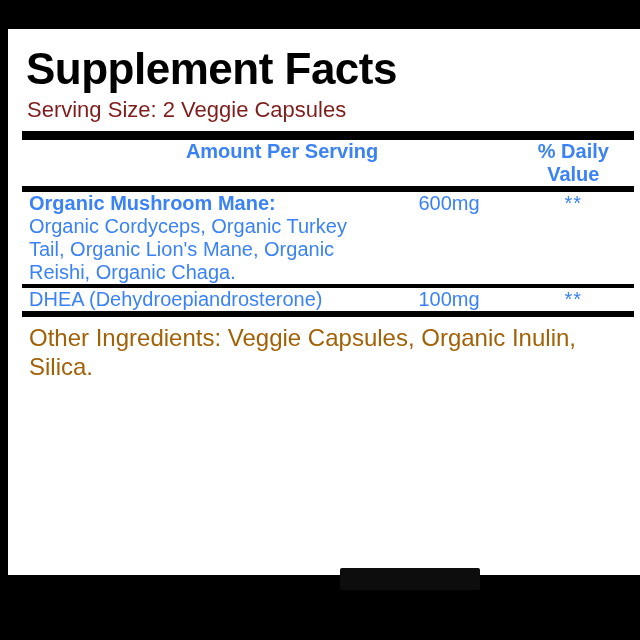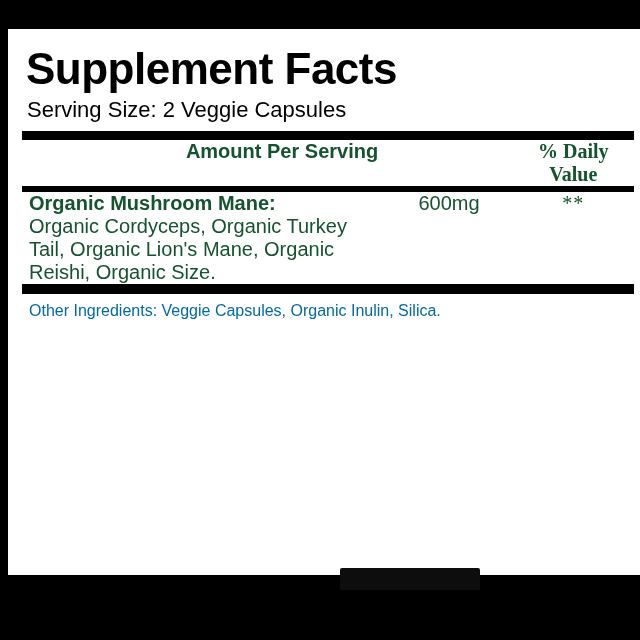--- a/index.html
+++ b/index.html
@@ -26,21 +26,21 @@
   .title {
     font-size: 44px;
     font-weight: 700;
     letter-spacing: -0.5px;
     line-height: 1.0;
     color: #000;
     margin: 2px 0 6px 4px;
   }
   .serving-line {
     font-size: 22px;
-    color: #000000;
+    color: #7f1d1d;
     line-height: 1.18;
     margin-left: 5px;
   }
   .rule-thick {
     height: 9px;
     background: #000;
     margin: 8px 0 0 0;
   }
   .rule-med {
     height: 4px;
@@ -52,43 +52,43 @@
   }
   table.facts {
     width: 100%;
     border-collapse: collapse;
     table-layout: fixed;
   }
   table.facts td {
     vertical-align: top;
     padding: 0;
     font-size: 20px;
-    color: #14532d;
+    color: #3b82f6;
   }
   .col-name { width: 352px; }
   .col-amt  { width: 125px; text-align: center; }
-  .col-dv   { width: 120px; text-align: center; font-family: Liberation Serif, serif; }
+  .col-dv   { width: 120px; text-align: center; }
 
   .hdr-row td {
     font-size: 20px;
     font-weight: 700;
     padding: 3px 0 4px 0;
     text-align: center;
   }
   .hdr-row td.col-name { text-align: right; padding-right: 8px; }
 
   .row td { padding: 5px 0 6px 0; }
   .row td.col-name { padding-left: 7px; }
   .nm-bold { font-weight: 700; }
   .sub { display: block; }
   .stars { letter-spacing: 1px; }
 
   .other {
-    font-size: 16px;
-    color: #0369a1;
+    font-size: 24px;
+    color: #a16207;
     padding: 7px 0 0 7px;
     line-height: 1.2;
   }
   .notch {
     position: absolute;
     left: 340px;
     top: 568px;
     width: 140px;
     height: 22px;
     background: #0d0d0d;
@@ -119,33 +119,44 @@
   <div class="rule-med"></div>
 
 
   <div class="rule-thin"></div>
 
   <table class="facts">
     <tbody>
         <tr class="row">
       <td class="col-name">
         <span class="nm nm-bold">Organic Mushroom Mane:</span>
-        <span class="sub">Organic Cordyceps, Organic Turkey Tail, Organic Lion's Mane, Organic Reishi, Organic Size.</span>
+        <span class="sub">Organic Cordyceps, Organic Turkey Tail, Organic Lion's Mane, Organic Reishi, Organic Chaga.</span>
       </td>
       <td class="col-amt">600mg</td>
       <td class="col-dv stars">**</td>
     </tr>
   </tbody>
     </table>
 
   <div class="rule-thin"></div>
 
 
   <div class="rule-thin"></div>
 
+  <table class="facts">
+    <tbody>
+        <tr class="row">
+      <td class="col-name">
+        <span class="nm">DHEA (Dehydroepiandrosterone)</span>
+      </td>
+      <td class="col-amt">100mg</td>
+      <td class="col-dv stars">**</td>
+    </tr>
+  </tbody>
+    </table>
 
   <div class="rule-thin"></div>
 
 
   <div class="rule-med"></div>
 
   <div class="other">Other Ingredients: Veggie Capsules, Organic Inulin, Silica.</div>
 </div>
 
 <div class="notch"></div>

